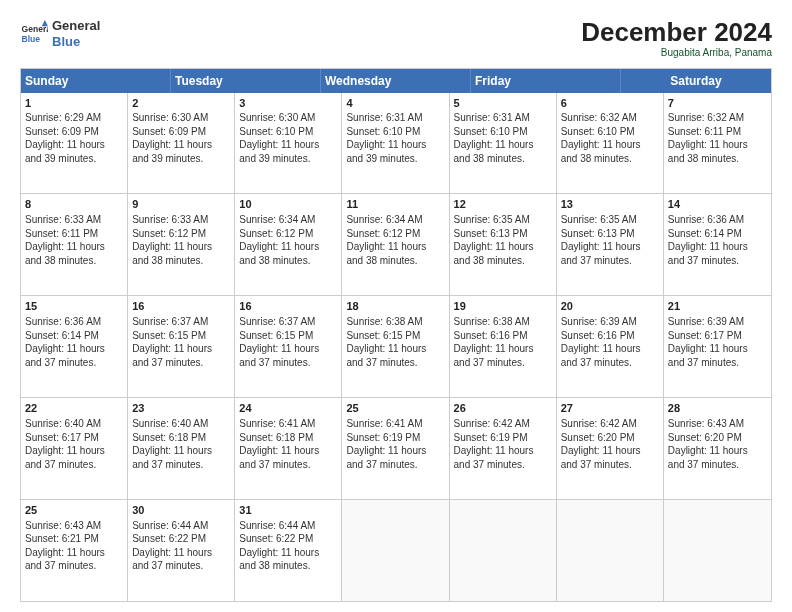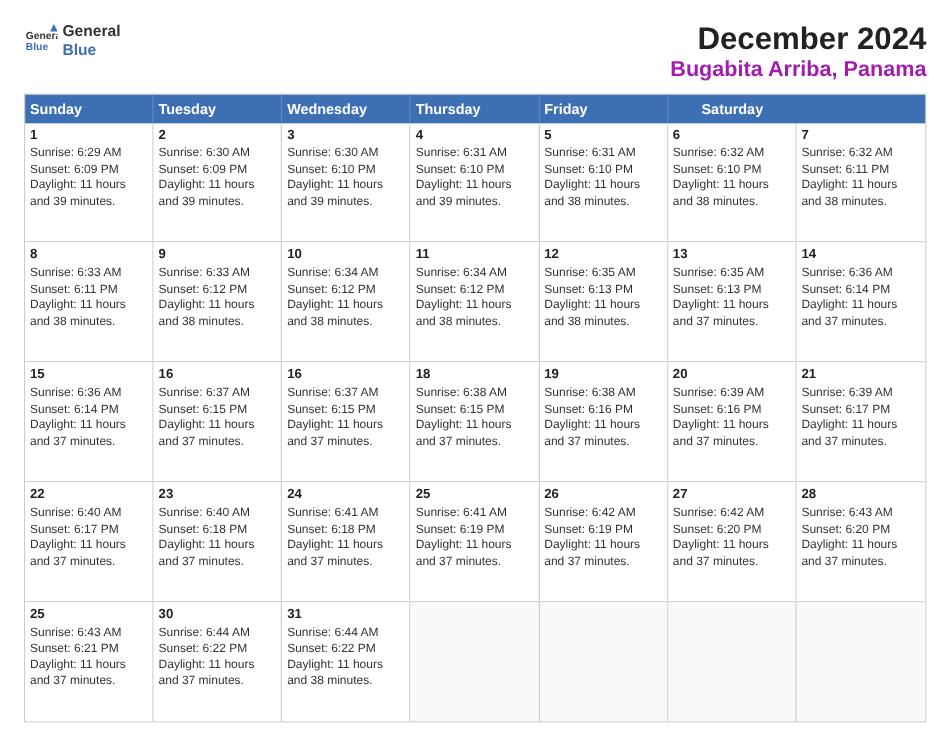--- a/index.html
+++ b/index.html
@@ -41,33 +41,32 @@
     .title-block {
       text-align: right;
     }
     .month-title {
       font-size: 26px;
       font-weight: bold;
       color: #222;
       line-height: 1.1;
     }
     .subtitle {
-      font-size: 18px;
-      color: #a21caf;
-      font-weight: bold;
+      font-size: 10px;
+      color: #14532d;
     }
     .calendar {
       flex: 1;
       display: flex;
       flex-direction: column;
       border: 1px solid #ccc;
     }
     .cal-header {
       display: grid;
-      grid-template-columns: repeat(7, 1fr);
+      grid-template-columns: repeat(5, 1fr);
       background: #3d6fb5;
     }
     .cal-header-cell {
       color: #fff;
       font-size: 12px;
       font-weight: bold;
       padding: 5px 4px;
       text-align: left;
       border-right: 1px solid #5a87c7;
     }
@@ -129,21 +128,20 @@
       <div class="month-title">December 2024</div>
       <div class="subtitle">Bugabita Arriba, Panama</div>
     </div>
   </div>
 
   <div class="calendar">
     <div class="cal-header">
       <div class="cal-header-cell">Sunday</div>
       <div class="cal-header-cell">Tuesday</div>
       <div class="cal-header-cell">Wednesday</div>
-      <div class="cal-header-cell">Thursday</div>
       <div class="cal-header-cell">Friday</div>
       <div class="cal-header-cell">Saturday</div>
     </div>
     <div class="cal-body">
 
       <div class="cal-row">
         <div class="cal-cell">
           <span class="day-num">1</span>
           <span class="cell-text">Sunrise: 6:29 AM<br>Sunset: 6:09 PM<br>Daylight: 11 hours<br>and 39 minutes.</span>
         </div>

